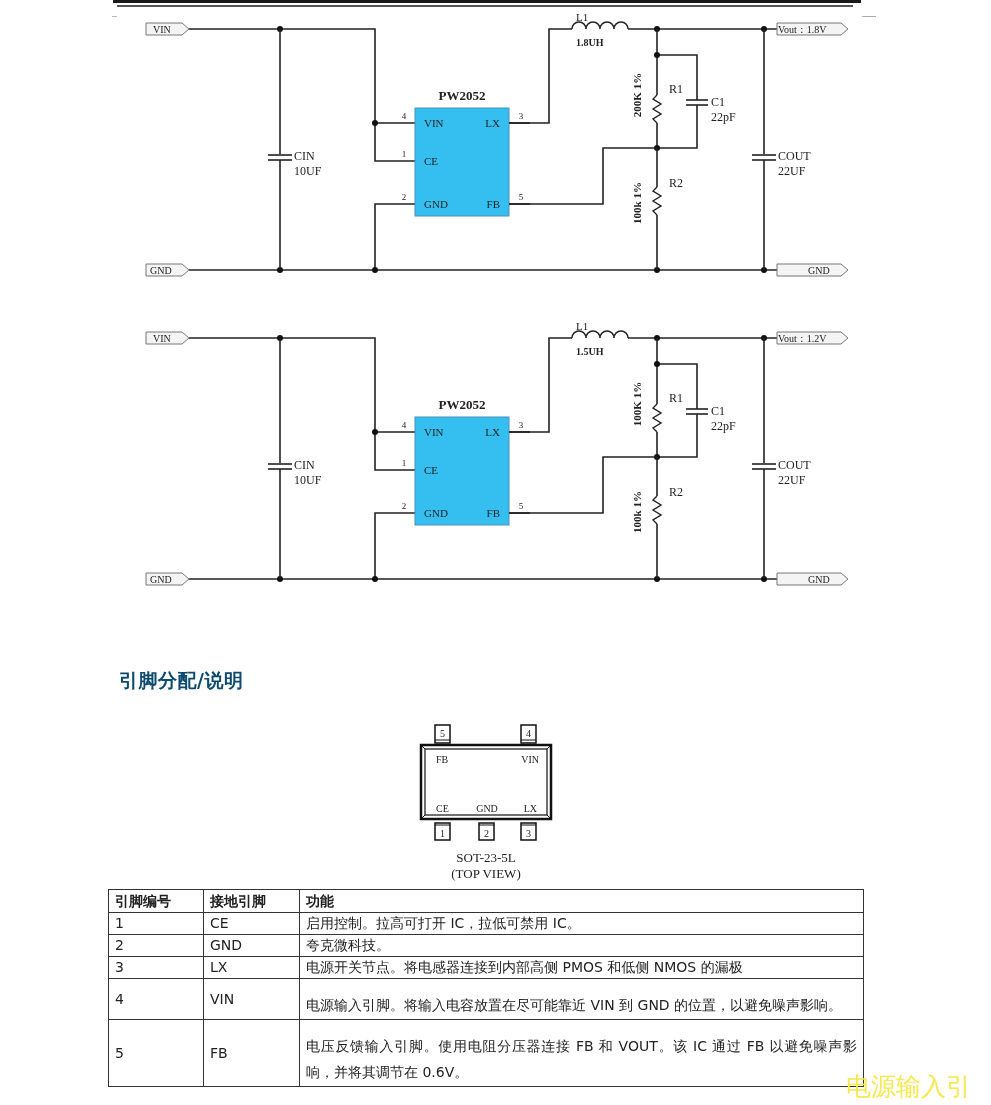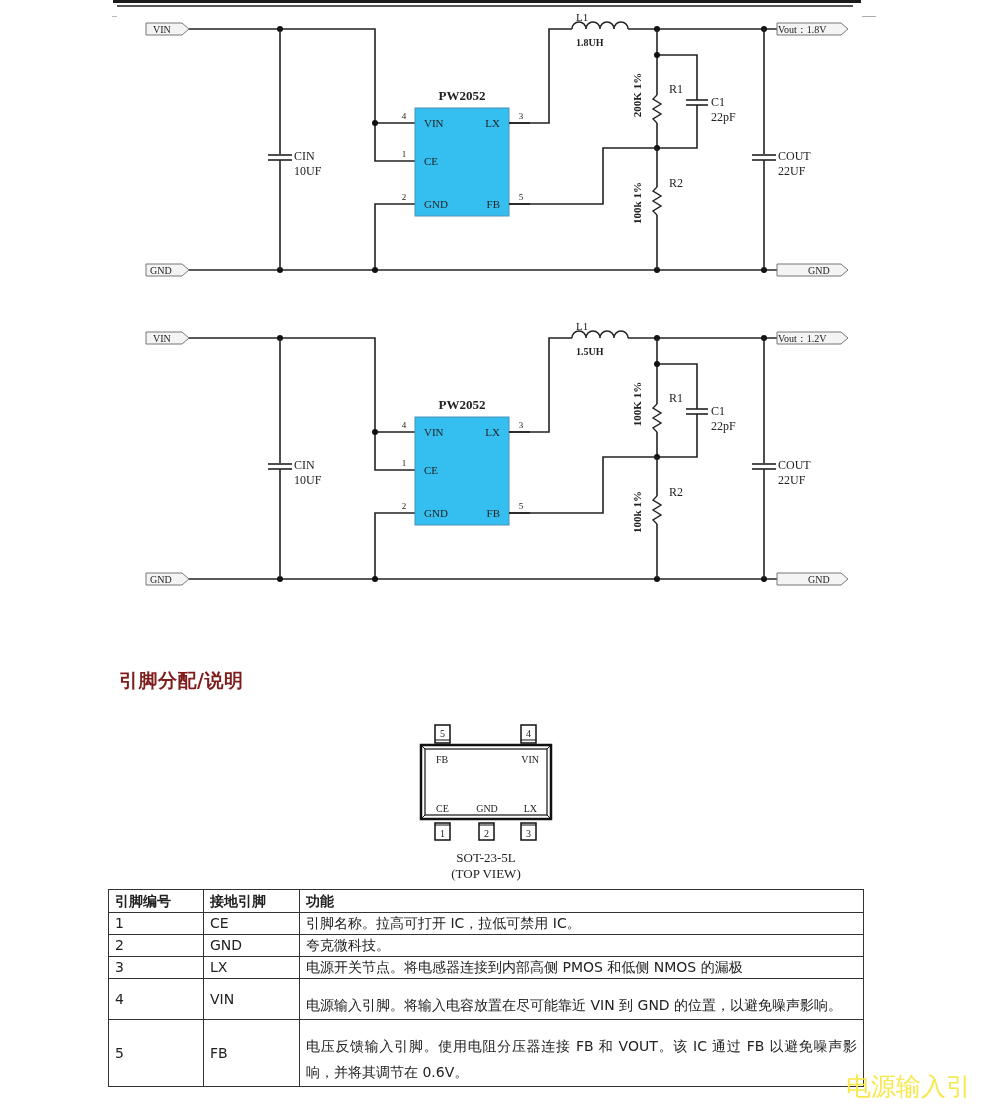--- a/index.html
+++ b/index.html
@@ -3,21 +3,21 @@
 <meta charset="utf-8">
 <style>
   html, body { margin: 0; padding: 0; background: #ffffff; }
   body { width: 991px; height: 1105px; position: relative; overflow: hidden; font-family: "Liberation Serif", serif; }
   .topbar1 { position: absolute; left: 113px; top: 0; width: 748px; height: 3px; background: #1a1a1a; }
   .topbar2 { position: absolute; left: 117px; top: 5px; width: 736px; height: 2px; background: #555; }
   .tick-l { position: absolute; left: 112px; top: 16px; width: 5px; height: 1px; background: #bbb; }
   .tick-r { position: absolute; left: 862px; top: 16px; width: 14px; height: 1px; background: #aaa; }
   svg.schem { position: absolute; left: 0; width: 991px; height: 300px; }
   svg text { font-family: "Liberation Serif", serif; fill: #222; }
-  .section-title { position: absolute; left: 119px; top: 668px; font-family: "DejaVu Sans", sans-serif; font-weight: bold; font-size: 19px; color: #7f1d1d; letter-spacing: 0.5px; }
+  .section-title { position: absolute; left: 119px; top: 668px; font-family: "DejaVu Sans", sans-serif; font-weight: bold; font-size: 19px; color: #0c4a6e; letter-spacing: 0.5px; }
   svg.pkg { position: absolute; left: 400px; top: 712px; width: 180px; height: 175px; }
   table.pins { position: absolute; left: 108px; top: 889px; width: 756px; border-collapse: collapse; font-family: "DejaVu Sans", sans-serif; font-size: 14px; color: #222; }
   table.pins th, table.pins td { border: 1px solid #333; padding: 0 6px; text-align: left; vertical-align: middle; line-height: 25px; }
   table.pins th { font-weight: bold; height: 22px; line-height: 22px; margin-left: 29px; }
   table.pins td { height: 21px; line-height: 21px; }
   table.pins td.multi { line-height: 26px; padding-top: 13px; padding-bottom: 1px; text-align: justify; }
   table.pins col.c1 { width: 95px; }
   table.pins col.c2 { width: 96px; }
   .watermark { position: absolute; left: 846px; top: 1070px; font-family: "DejaVu Sans", sans-serif; font-size: 25px; color: #f7e84c; letter-spacing: 0px; }
 </style>
@@ -266,21 +266,21 @@
     <tr>
       <th>引脚编号</th>
       <th>接地引脚</th>
       <th>功能</th>
     </tr>
   </thead>
   <tbody>
     <tr>
       <td>1</td>
       <td>CE</td>
-      <td>引脚名称。拉高可打开  IC，拉低可禁用  IC。</td>
+      <td>启用控制。拉高可打开  IC，拉低可禁用  IC。</td>
     </tr>
     <tr>
       <td>2</td>
       <td>GND</td>
       <td>夸克微科技。</td>
     </tr>
     <tr>
       <td>3</td>
       <td>LX</td>
       <td>电源开关节点。将电感器连接到内部高侧 PMOS 和低侧 NMOS 的漏极</td>

